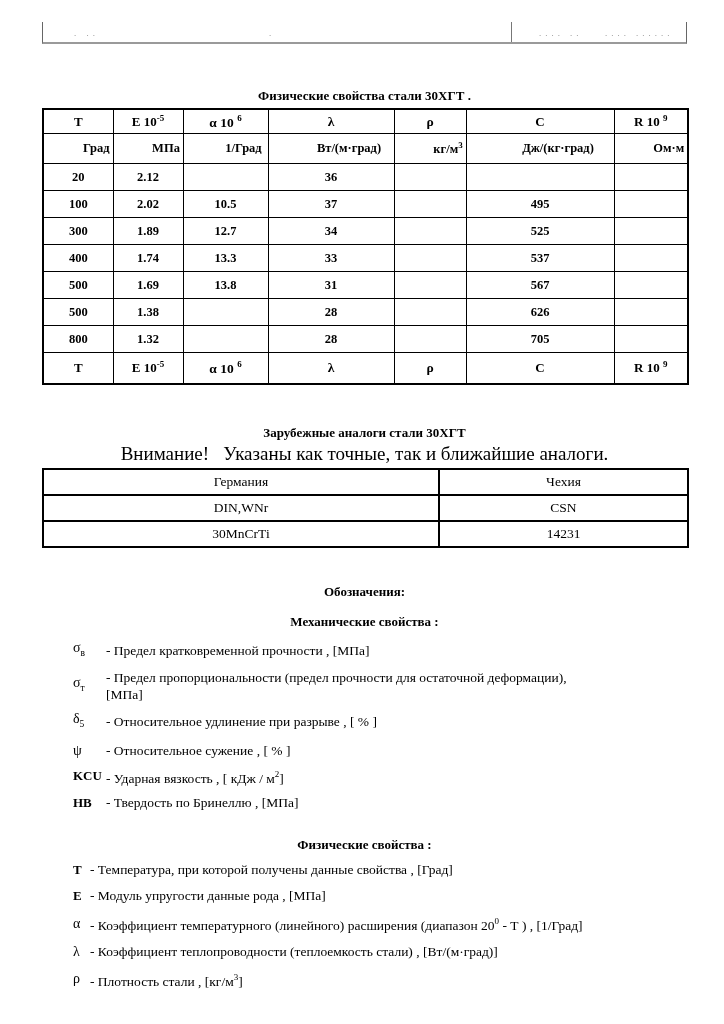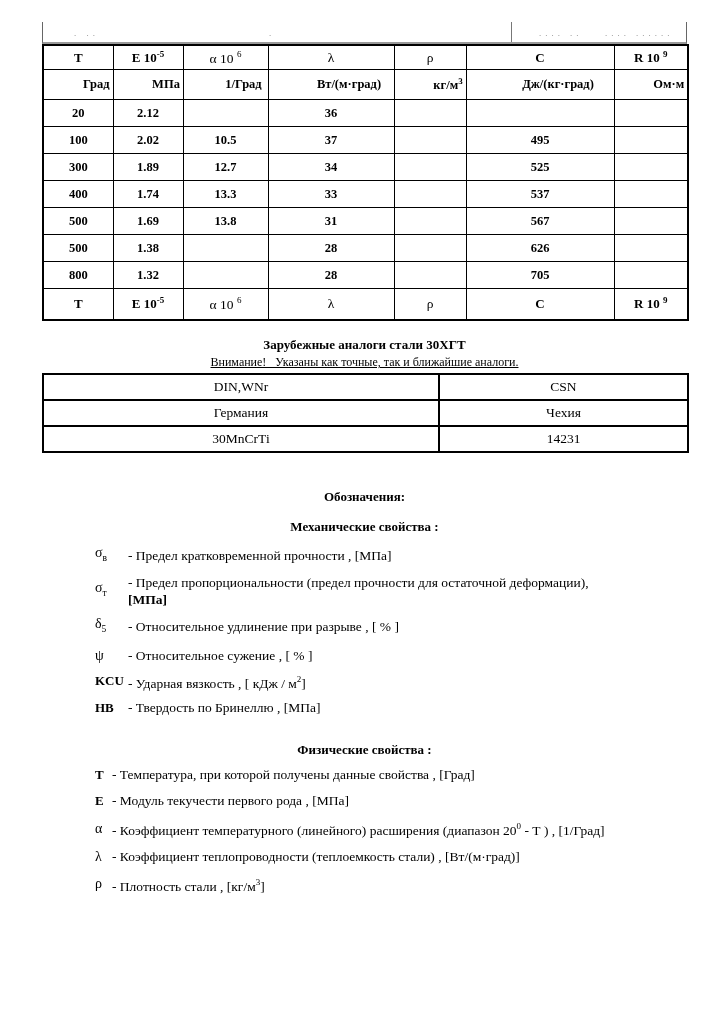--- a/index.html
+++ b/index.html
@@ -10,70 +10,71 @@
   
   .top-strip{margin-top:22px;height:20px;display:flex;
     border-left:1px solid #666;border-right:1px solid #666;border-bottom:2px solid #9a9a9a;}
   .ts-left{position:relative;width:468px;}
   .ts-right{position:relative;flex:1;border-left:1px solid #777;}
   .frag{position:absolute;bottom:2px;color:#9b9b9b;font-size:7px;letter-spacing:2px;font-family:"DejaVu Sans Mono",monospace;}
   .f0{left:30px}.f1{left:225px}.f2{left:26px}.f3{left:92px}
 
   .title-c{width:645px;text-align:center;font-weight:bold;font-size:13px;}
   .t1{margin-top:44px;margin-bottom:4px;}
-  .t2{margin-top:16px;}
-  .note{width:645px;text-align:center;font-size:12px;margin-top:2px;white-space:pre-wrap;text-decoration:underline;}
+  .t2{margin-top:40px;}
+  .note{width:645px;text-align:center;font-size:19px;margin-top:2px;white-space:pre-wrap;}
 
   table{border-collapse:collapse;table-layout:fixed;width:645px;}
   .ptable{margin-top:0;border:2px solid #000;}
   .ptable td{border:1px solid #000;text-align:center;vertical-align:middle;
     font-weight:bold;font-size:12.5px;padding:0;overflow:hidden;}
   .ptable .hrow td{height:23px;font-size:13px;}
   .ptable .urow td{height:29px;padding-left:36px;}
   .ptable .drow td{height:26px;}
   .ptable .frow td{height:30px;font-size:13px;}
-  .ptable td.g{font-weight:normal;font-size:13.5px;}
+  .ptable td.g{font-weight:bold;font-size:13.5px;}
   sup{font-size:9px;}
   sub{font-size:9.5px;}
 
   .atable{margin-top:3px;border:2px solid #000;}
   .atable td{border:2px solid #000;text-align:center;vertical-align:middle;
     font-size:13.5px;height:24px;padding:0;}
   .atable td:first-child{border-right:1px solid #000;}
 
   .h-obozn{margin-top:36px;}
   .h-mech{margin-top:14px;}
   .h-phys{margin-top:26px;}
 
-  .li{display:flex;align-items:center;margin-left:53px;width:575px;
+  .li{display:flex;align-items:center;margin-left:31px;width:575px;
     font-size:13.5px;line-height:17px;}
   .li .sym{flex:0 0 33px;font-size:14px;}
   .phys .li .sym{flex:0 0 17px;}
   .sym.b{font-weight:bold;font-size:13px;}
   .desc{flex:1;}
-  .desc .block{display:block;font-weight:bold;}
+  .desc .block{display:block;}
   .mt9{margin-top:9px}.mt7{margin-top:7px}.mt8{margin-top:8px}
 </style>
 </head>
 <body>
 
 <div class="page">
   <div class="content">
 
     <div class="top-strip">
       <div class="ts-left">
         <span class="frag f0">· ··</span>
         <span class="frag f1">·</span>
       </div>
       <div class="ts-right">
         <span class="frag f2">···· ··</span>
         <span class="frag f3">···· ······</span>
       </div>
     </div>
 
+    <div class="title-c t1">Физические свойства стали 30ХГТ .</div>
 
     <table class="ptable">
       <colgroup>
         <col style="width:70px">
           <col style="width:70px">
           <col style="width:85px">
         <col style="width:126px">
           <col style="width:72px">
           <col style="width:148px">
           <col style="width:74px">
@@ -175,26 +176,26 @@
     <div class="title-c t2">Зарубежные аналоги стали 30ХГТ</div>
     <div class="note">Внимание!   Указаны как точные, так и ближайшие аналоги.</div>
 
     <table class="atable">
       <colgroup>
           <col style="width:396px">
           <col style="width:249px">
         </colgroup>
       <tbody>
         <tr>
+          <td>Германия</td>
+          <td>Чехия</td>
+        </tr>
+        <tr>
           <td>DIN,WNr</td>
           <td>CSN</td>
-        </tr>
-        <tr>
-          <td>Германия</td>
-          <td>Чехия</td>
         </tr>
         <tr>
           <td>30MnCrTi</td>
           <td>14231</td>
         </tr>
       </tbody>
     </table>
 
     <div class="title-c h-obozn">Обозначения:</div>
     <div class="title-c h-mech">Механические свойства :</div>
@@ -228,21 +229,21 @@
 
     <div class="title-c h-phys">Физические свойства :</div>
 
     <div class="phys">
       <div class="li mt8">
         <span class="sym b"><span>T</span></span>
         <span class="desc"><span>- Температура, при которой получены данные свойства , [Град]</span></span>
       </div>
       <div class="li mt9">
         <span class="sym b"><span>E</span></span>
-        <span class="desc"><span>- Модуль текучести первого рода , [МПа]</span></span>
+        <span class="desc"><span>- Модуль упругости данные рода , [МПа]</span></span>
       </div>
       <div class="li mt9">
         <span class="sym"><span>α</span></span>
         <span class="desc"><span>- Коэффициент температурного (линейного) расширения (диапазон 20</span><sup>0</sup><span> - Т ) , [1/Град]</span></span>
       </div>
       <div class="li mt9">
         <span class="sym"><span>λ</span></span>
         <span class="desc"><span>- Коэффициент теплопроводности (теплоемкость стали) , [Вт/(м·град)]</span></span>
       </div>
       <div class="li mt9">

